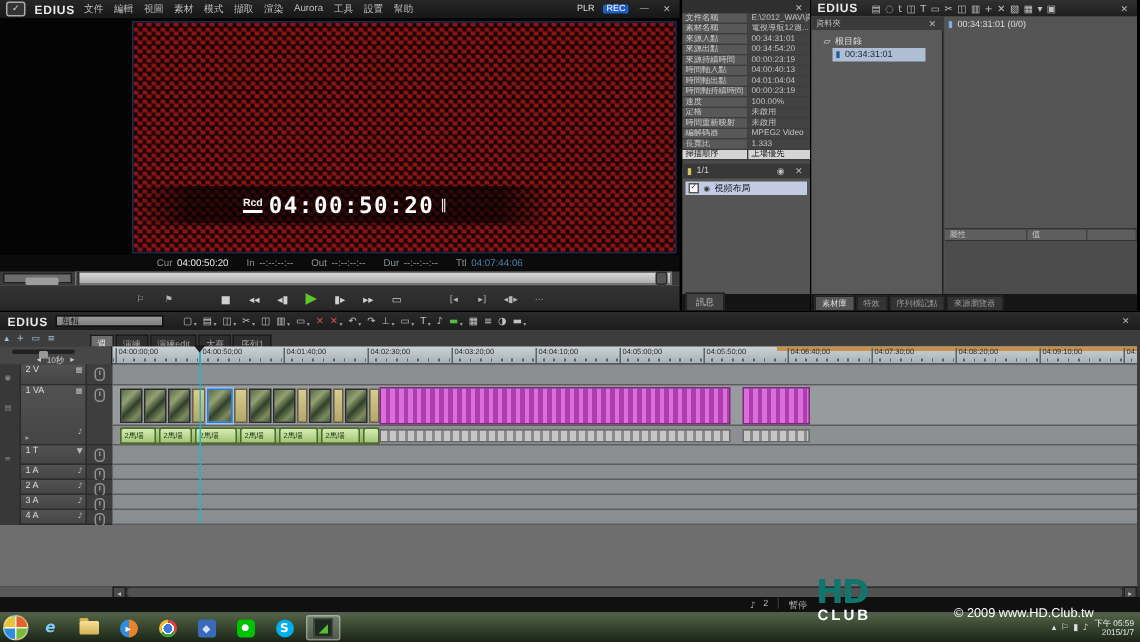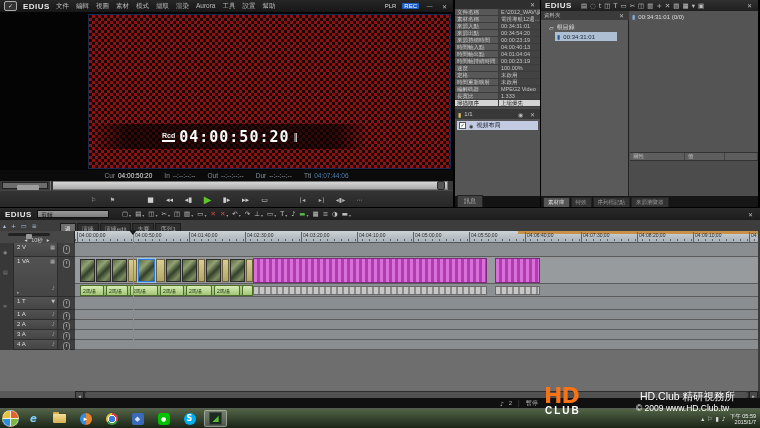--- a/index.html
+++ b/index.html
@@ -181,21 +181,21 @@
     conic-gradient(#e04040 0 33%,#40a040 0 66%,#e8c030 0);}
   .ti-blue{width:12px;height:12px;background:#3a6ab8;border-radius:2px;color:#cfe2ff;font-size:7px;display:flex;align-items:center;justify-content:center;}
   .ti-line{width:12px;height:12px;background:#00c300;border-radius:3px;color:#fff;font-size:6px;display:flex;align-items:center;justify-content:center;}
   .ti-skype{width:12px;height:12px;background:#00aff0;border-radius:50%;color:#fff;font-size:8px;font-weight:bold;display:flex;align-items:center;justify-content:center;}
   .ti-edius{width:13px;height:13px;background:#1c2a20;border:1px solid #444;box-sizing:border-box;color:#58c030;font-size:8px;display:flex;align-items:center;justify-content:center;}
   #tray{margin-left:auto;display:flex;align-items:center;gap:4px;padding-right:2px;}
   .tray-ico{font-size:6px;color:#ddd;}
   #clock{text-align:right;font-size:5.5px;color:#f0f0f0;line-height:6px;}
 
   #watermark{left:540px;top:386px;width:220px;height:34px;z-index:50;pointer-events:none;}
-  #wm-hd{position:absolute;left:4px;top:0px;color:#f97316;font-family:"DejaVu Sans",sans-serif;font-weight:bold;font-size:22px;line-height:20px;letter-spacing:-1px;text-align:right;}
+  #wm-hd{position:absolute;left:4px;top:0px;color:#0f766e;font-family:"DejaVu Sans",sans-serif;font-weight:bold;font-size:22px;line-height:20px;letter-spacing:-1px;text-align:right;}
   #wm-club{position:absolute;left:5px;top:19px;color:#fff;font-family:Liberation Sans, sans-serif;font-weight:bold;font-size:10px;letter-spacing:2px;}
   #wm-title{position:absolute;left:100px;top:4px;color:#fff;font-size:10.5px;white-space:nowrap;}
   #wm-copy{position:absolute;left:96px;top:17px;color:#fff;font-size:8.5px;white-space:nowrap;}
 </style>
 </head>
 <body>
 
 <div id="screen">
 
   <div id="player" class="abs">
@@ -694,17 +694,16 @@
       <div id="clock">
         <div>下午 05:59</div>
         <div>2015/1/7</div>
       </div>
     </div>
   </div>
 
   <div id="watermark" class="abs">
     <div id="wm-hd">HD</div>
     <div id="wm-club">CLUB</div>
-    <div id="wm-title">HD.Club 精研視務所</div>
     <div id="wm-copy">© 2009  www.HD.Club.tw</div>
   </div>
 
 </div>
 
 </body></html>

